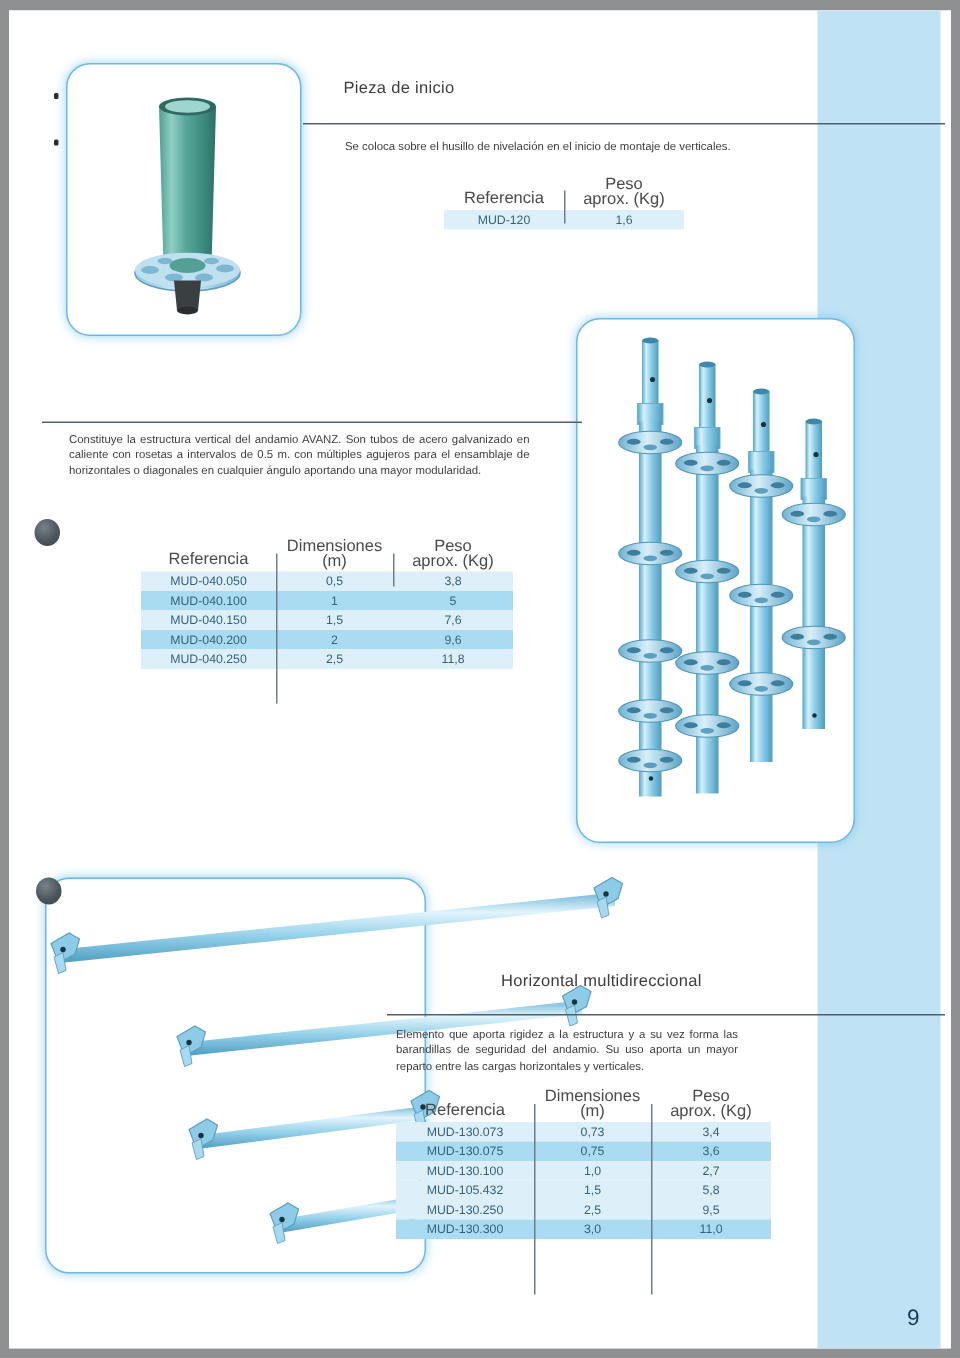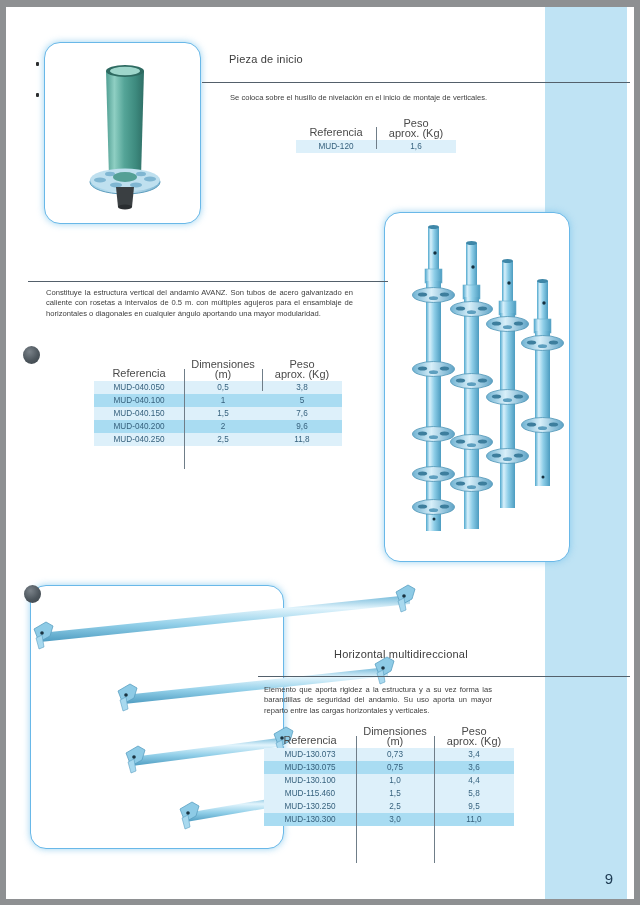--- a/index.html
+++ b/index.html
@@ -371,24 +371,24 @@
           <td>3,4</td>
         </tr>
         <tr class="r-dark">
           <td>MUD-130.075</td>
           <td>0,75</td>
           <td>3,6</td>
         </tr>
         <tr class="r-light">
           <td>MUD-130.100</td>
           <td>1,0</td>
-          <td>4,4</td>
-        </tr>
-        <tr class="r-light">
-          <td>MUD-115.460</td>
+          <td>2,7</td>
+        </tr>
+        <tr class="r-light">
+          <td>MUD-105.432</td>
           <td>1,5</td>
           <td>5,8</td>
         </tr>
         <tr class="r-light">
           <td>MUD-130.250</td>
           <td>2,5</td>
           <td>9,5</td>
         </tr>
         <tr class="r-dark">
           <td>MUD-130.300</td>

